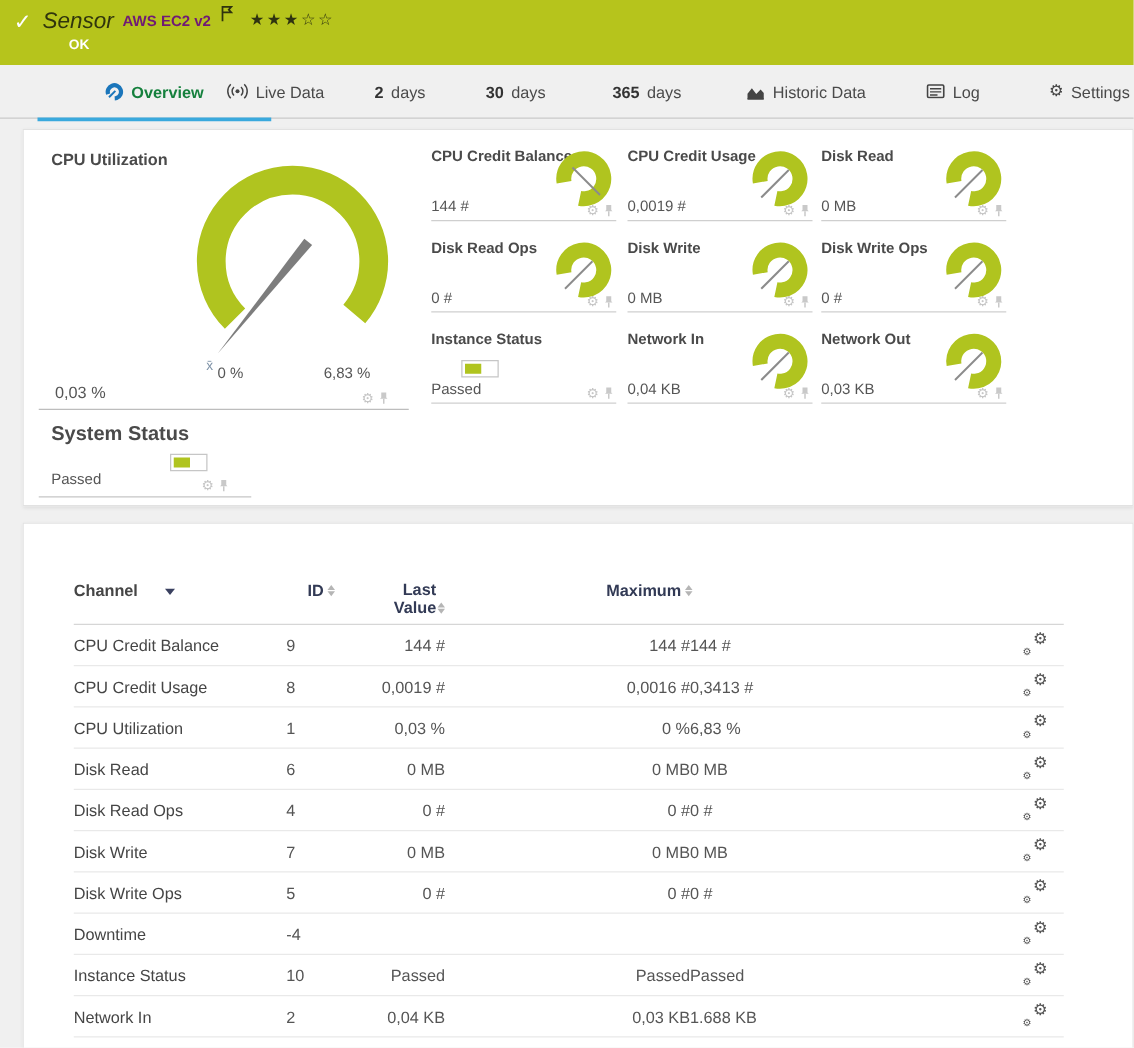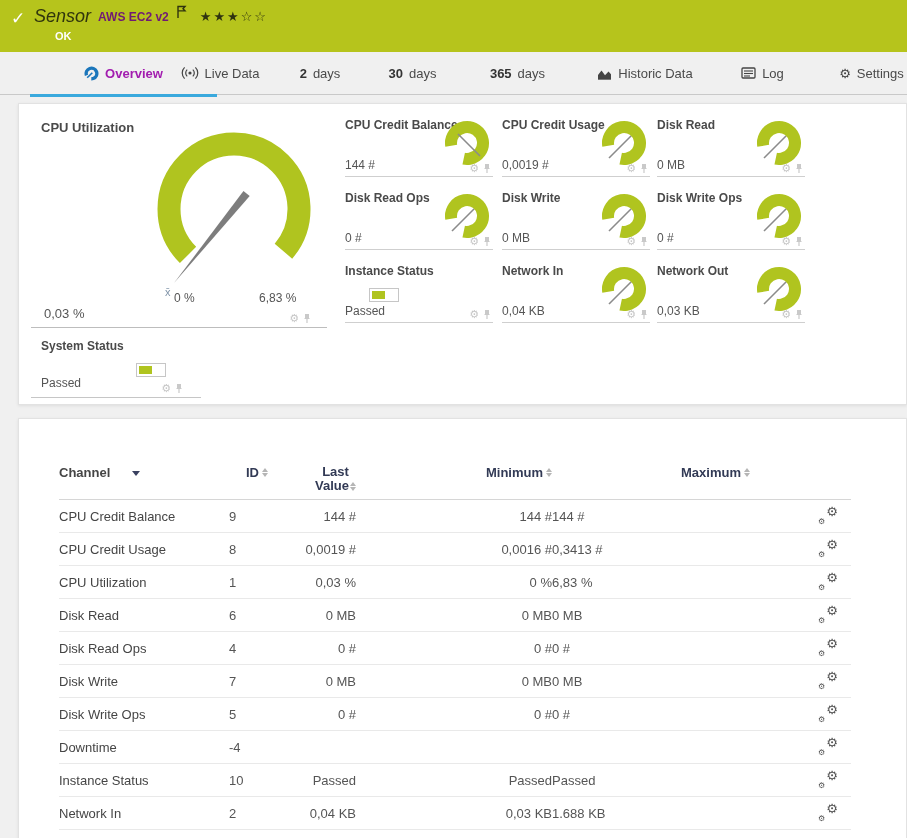--- a/index.html
+++ b/index.html
@@ -12,21 +12,21 @@
   .title-row{position:absolute;left:34px;top:6px;display:flex;align-items:center;gap:7px;}
   .sensor-kind{font-style:italic;font-size:18px;color:#30350d;}
   .sensor-title{font-size:12px;font-weight:bold;color:#701a75;}
   .flag-icon{margin-top:-6px;}
   .stars{font-family:"DejaVu Sans",sans-serif;font-size:13px;color:#2f3310;letter-spacing:2px;margin-left:6px;cursor:pointer;}
   .ok-status{position:absolute;left:55px;top:30px;color:#fff;font-size:11px;font-weight:bold;}
 
   
   .tabbar{position:absolute;left:0;top:52px;width:907px;height:43px;background:#f0f0f0;border-bottom:1px solid #c9c9c9;box-sizing:border-box;}
   .tab{position:absolute;top:0;height:42px;display:flex;align-items:center;justify-content:center;gap:6px;font-size:13px;color:#4a4a4a;cursor:pointer;}
-  .tab.active{border-bottom:3px solid #3aa9dd;color:#a21caf;font-weight:bold;}
+  .tab.active{border-bottom:3px solid #3aa9dd;color:#15803d;font-weight:bold;}
   .tab b{color:#333;}
   .tab .ticon{display:flex;align-items:center;}
   .gear-glyph{font-family:"DejaVu Sans",sans-serif;font-size:13px;color:#444;line-height:1;}
 
   
   .panel{position:absolute;background:#fff;border:1px solid #e2e2e2;box-shadow:0 1px 3px rgba(0,0,0,0.08);box-sizing:border-box;}
   #panel-gauges{left:18px;top:103px;width:889px;height:302px;}
   #panel-table{left:18px;top:418px;width:889px;height:440px;}
 
   
@@ -170,21 +170,21 @@
       <div class="tile-icons" style="right:16px;bottom:3px;">
         <span class="tile-gear">⚙</span>
         <svg width="8" height="11" viewBox="0 0 8 11">
             <path d="M2 1h4v4l1 1H1l1-1z" fill="#c9c9c9"></path>
             <line x1="4" y1="6" x2="4" y2="10" stroke="#c9c9c9" stroke-width="1.2"></line>
           </svg>
       </div>
     </div>
 
     <div class="systile">
-      <div class="tile-title" style="left:10px;top:7px;font-size:12px;">System Status</div>
+      <div class="tile-title" style="left:10px;top:7px;font-size:16px;">System Status</div>
       <div class="toggle" style="left:105px;top:31px;">
           <div class="fill"></div>
         </div>
       <div class="small-value" style="left:10px;top:44px;">Passed</div>
       <div class="tile-icons" style="right:18px;bottom:3px;">
         <span class="tile-gear">⚙</span>
         <svg width="8" height="11" viewBox="0 0 8 11">
             <path d="M2 1h4v4l1 1H1l1-1z" fill="#c9c9c9"></path>
             <line x1="4" y1="6" x2="4" y2="10" stroke="#c9c9c9" stroke-width="1.2"></line>
           </svg>
@@ -358,29 +358,20 @@
             <span class="l2">
                   <span>Value</span>
                   <span class="sort-ud">
                     <i class="u"></i>
                     <i class="d"></i>
                   </span>
                 </span>
           </span>
         </span>
           </div>
-        <div class="c-min">
-            <span class="hgrp">
-              <span>Minimum</span>
-              <span class="sort-ud">
-                <i class="u"></i>
-                <i class="d"></i>
-              </span>
-            </span>
-          </div>
         <div class="c-max">
             <span class="hgrp">
               <span>Maximum</span>
               <span class="sort-ud">
                 <i class="u"></i>
                 <i class="d"></i>
               </span>
             </span>
           </div>
         <div class="c-gear"></div>

